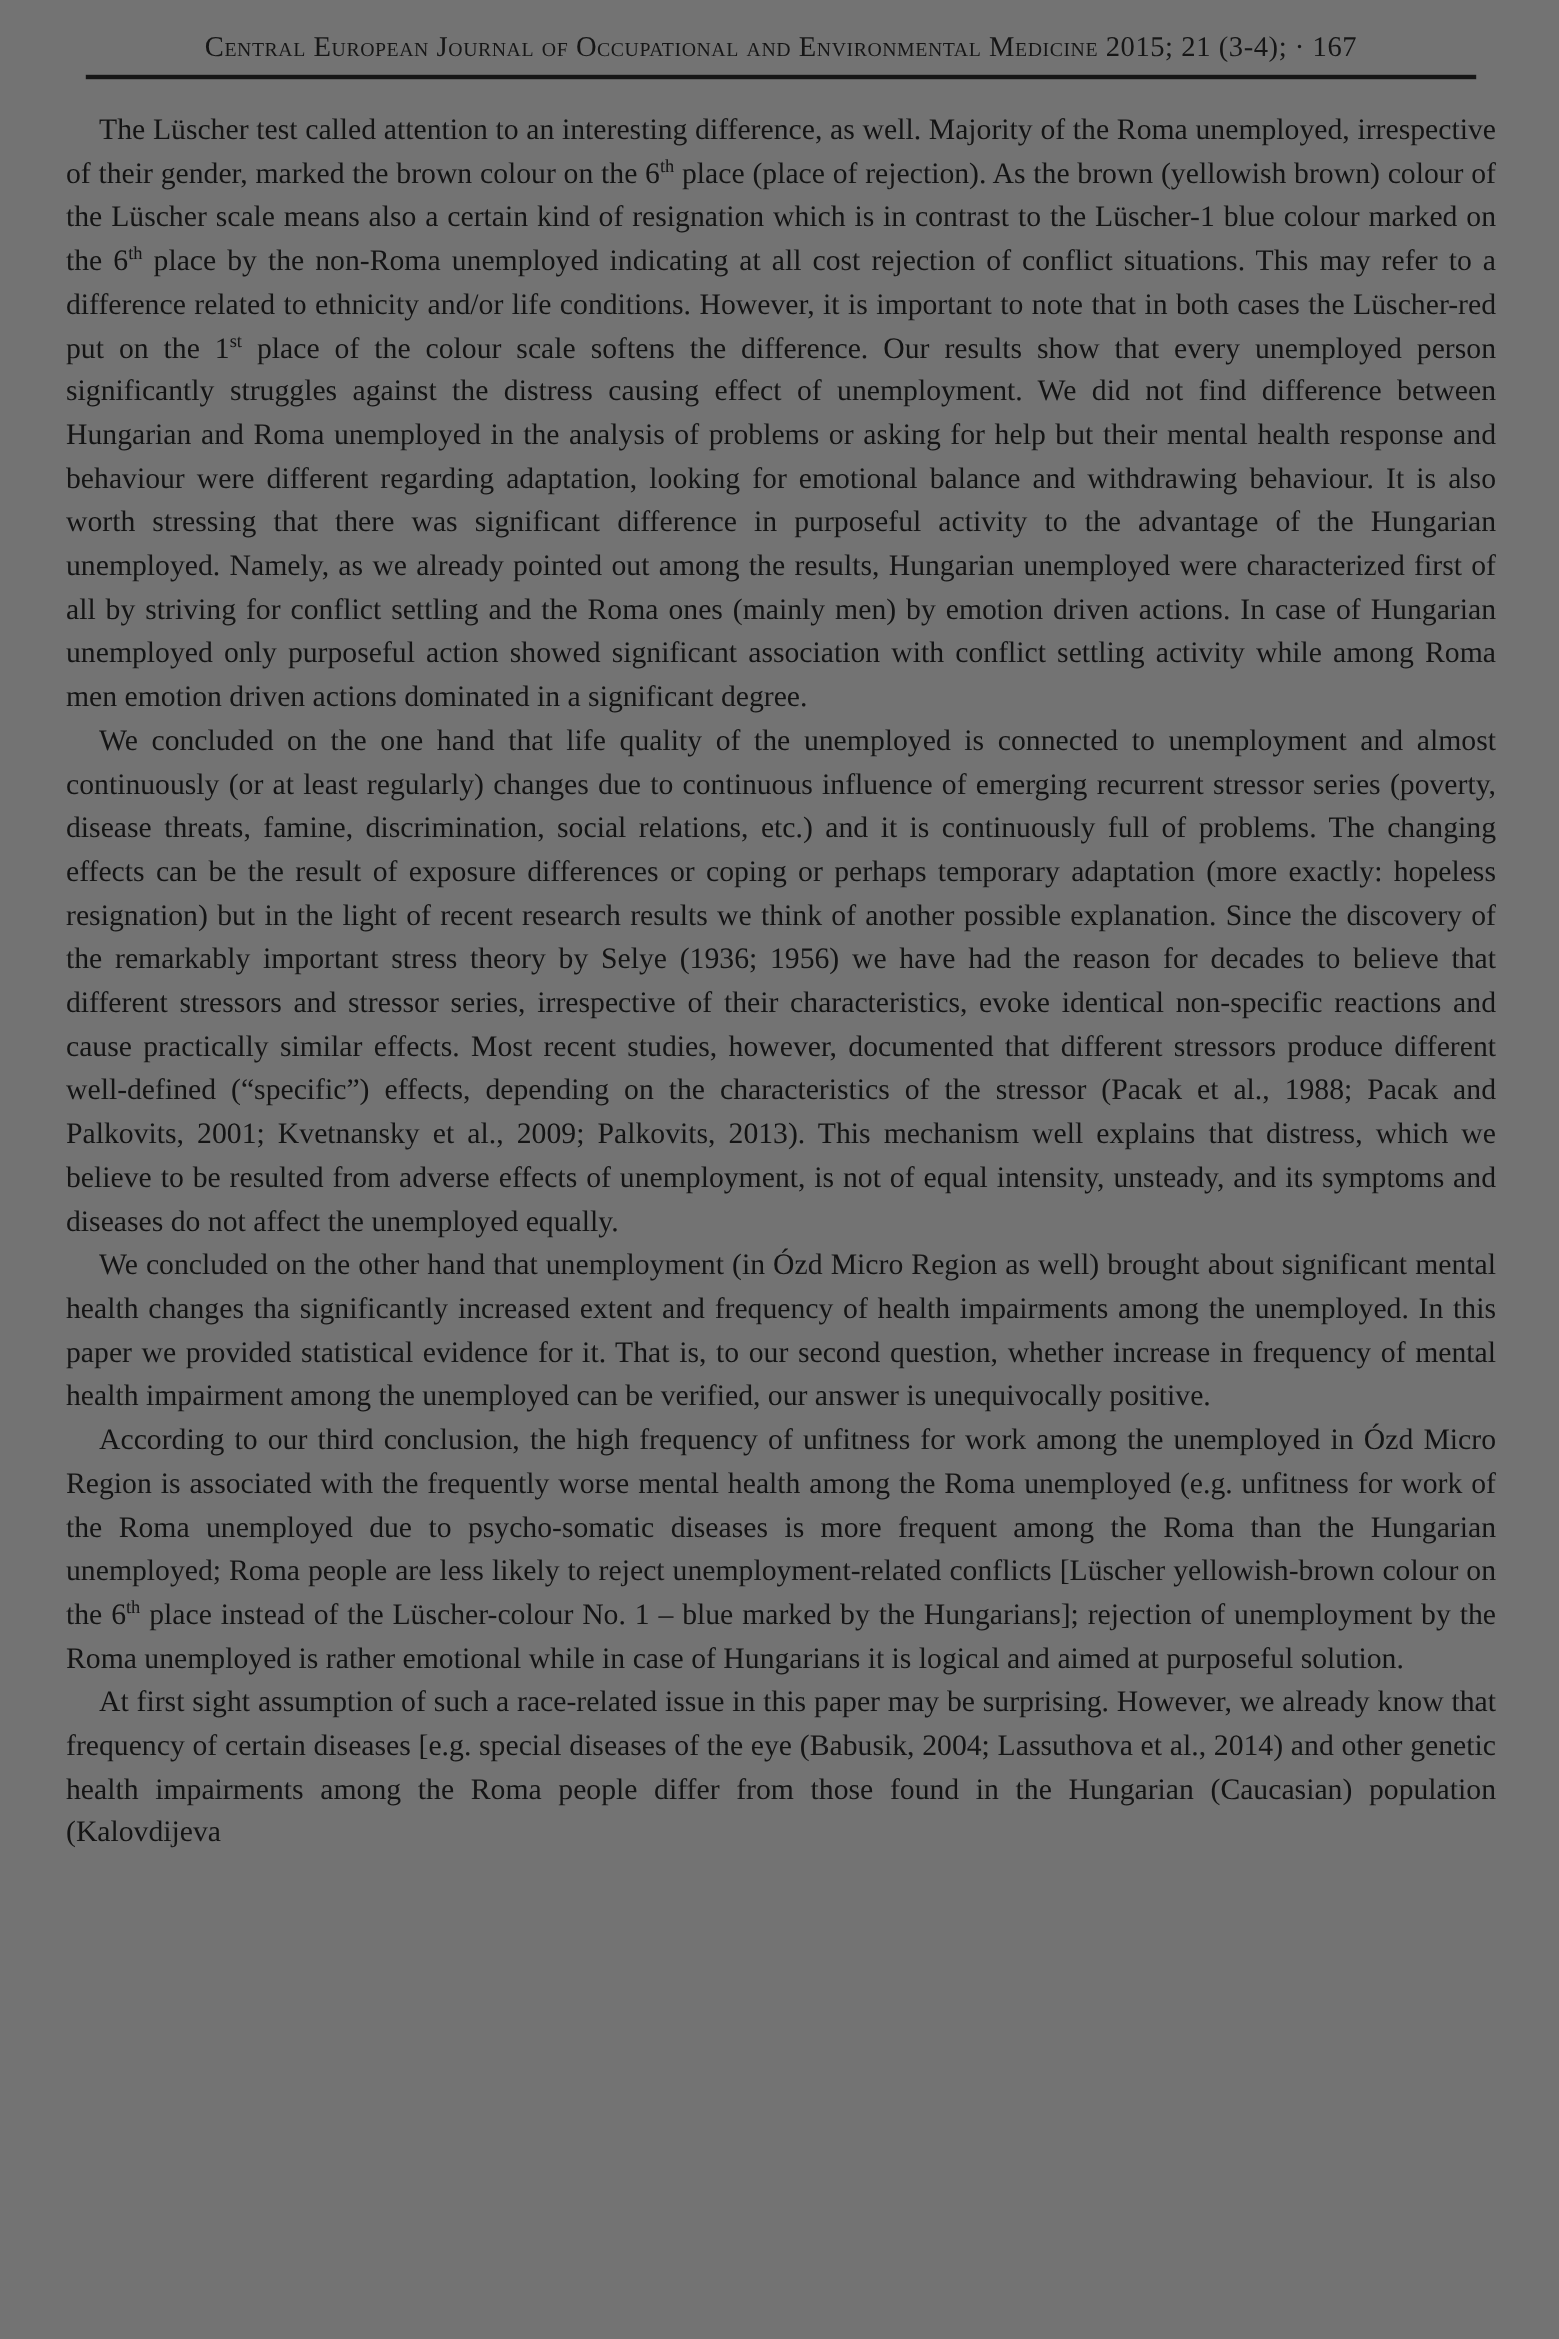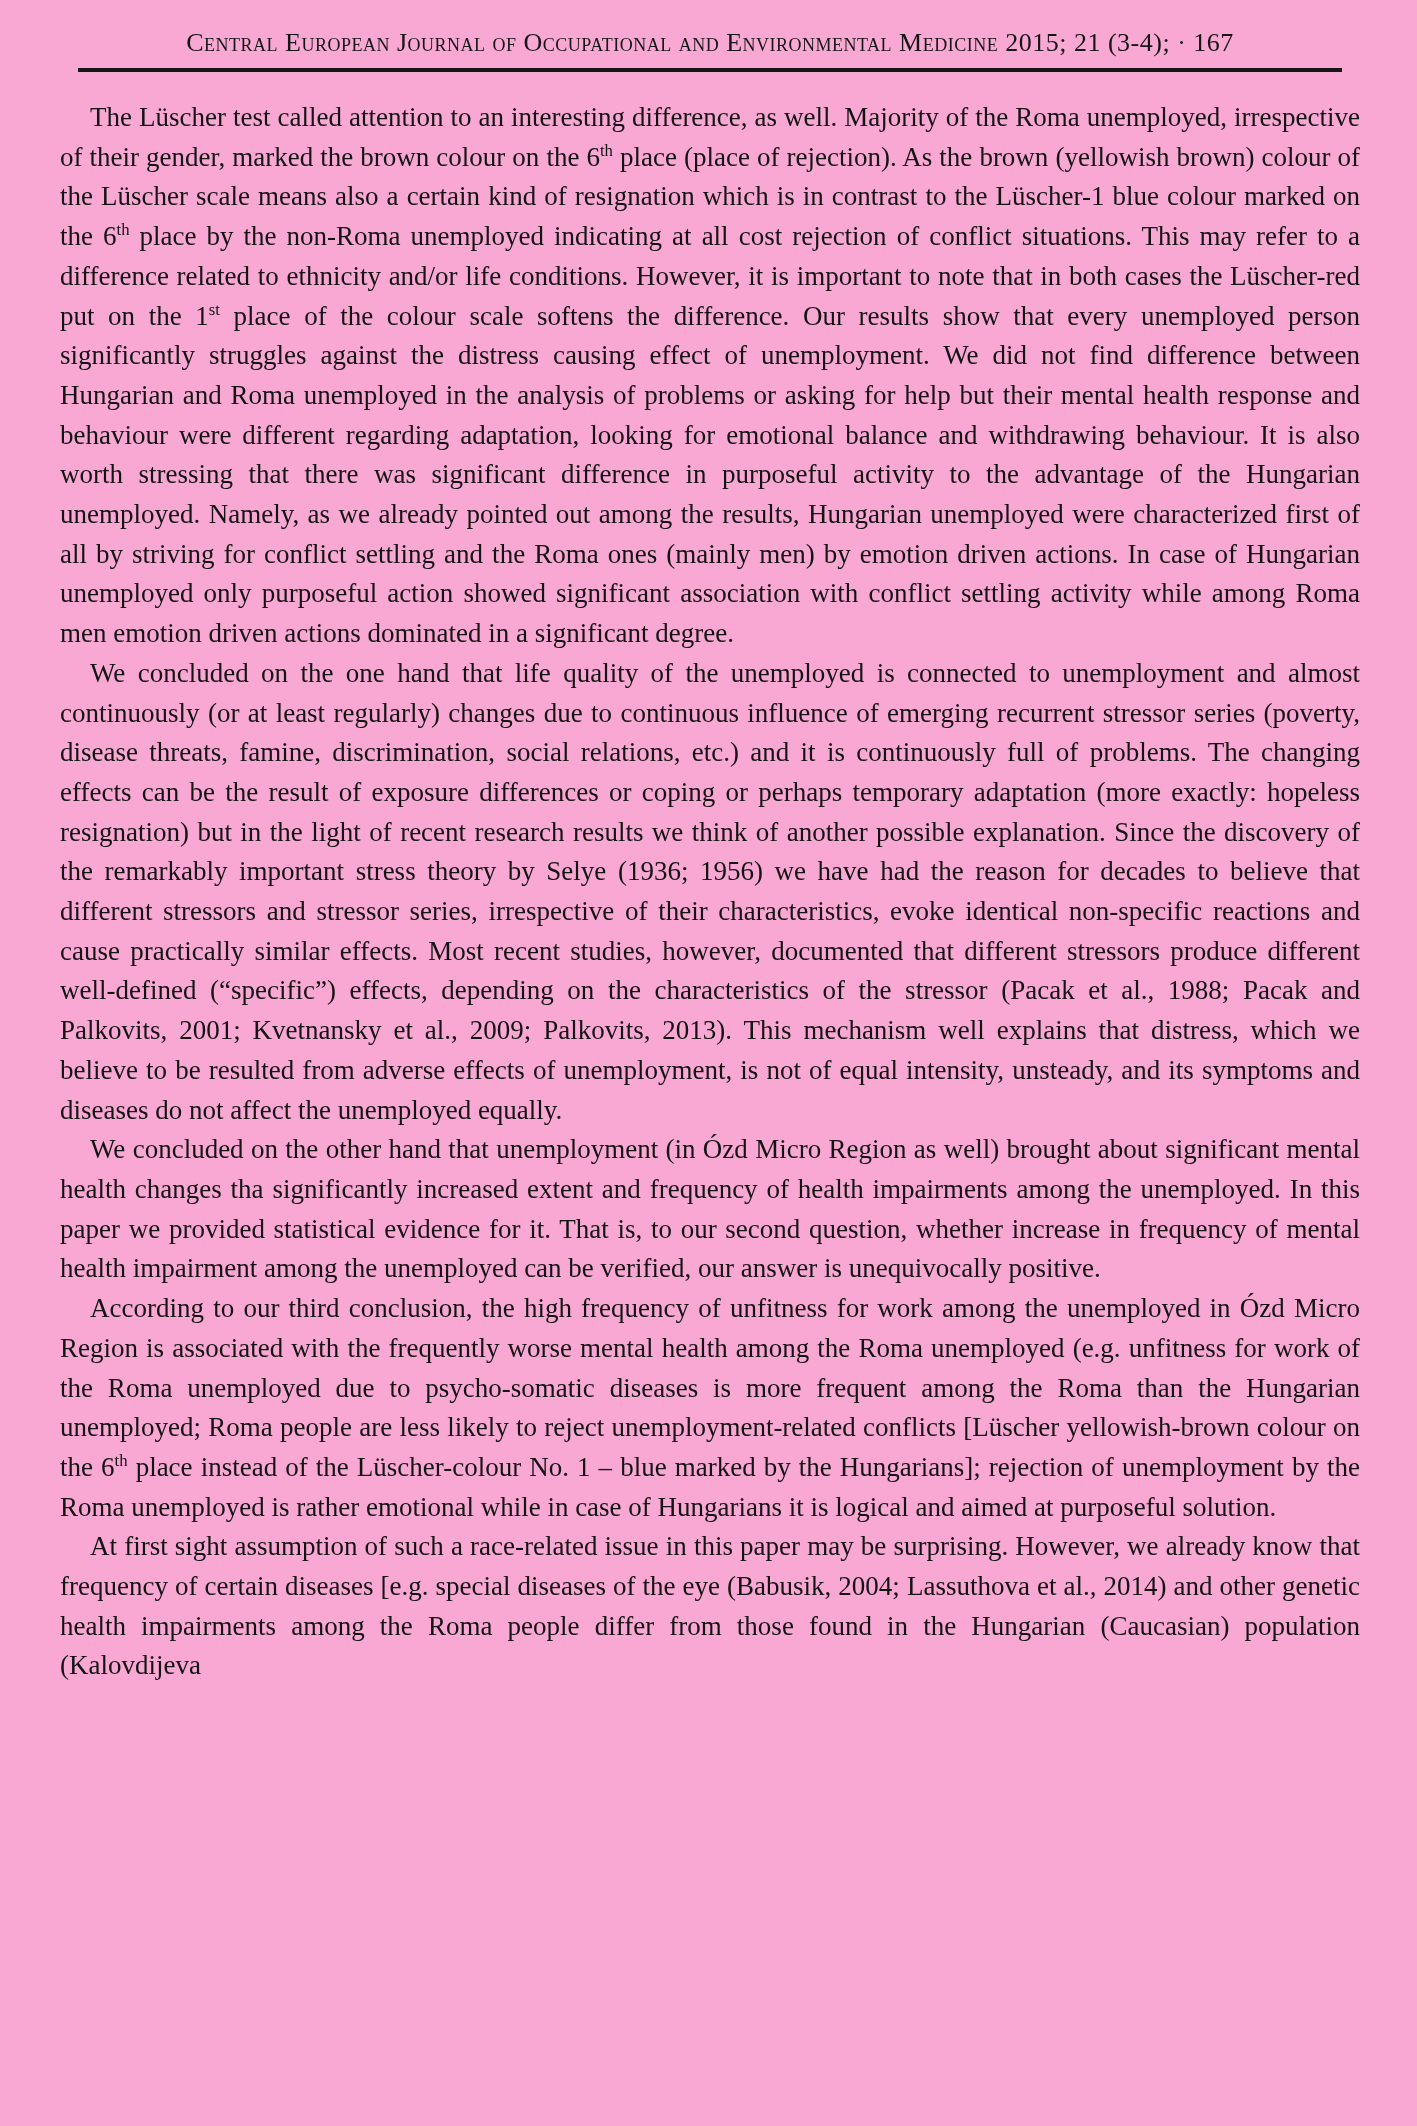--- a/index.html
+++ b/index.html
@@ -4,21 +4,21 @@
 <style>
   html, body {
     margin: 0;
     padding: 0;
     background: #ffffff;
   }
   .page {
     position: relative;
     width: 1417px;
     height: 2126px;
-    background: #f9a8d4;
+    background: #737373;
     color: #111111;
     font-family: "Liberation Serif", serif;
     box-sizing: border-box;
     padding: 26px 57px 0 60px;
     overflow: hidden;
   }
   .running-head {
     text-align: center;
     font-variant: small-caps;
     font-size: 26px;

